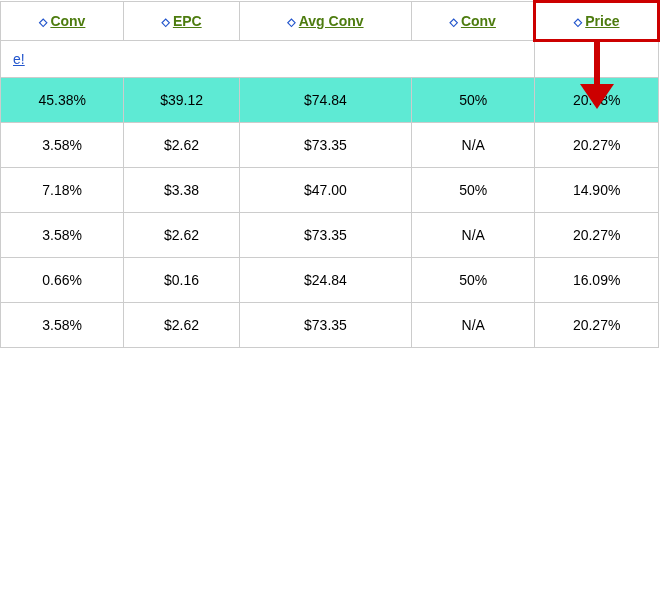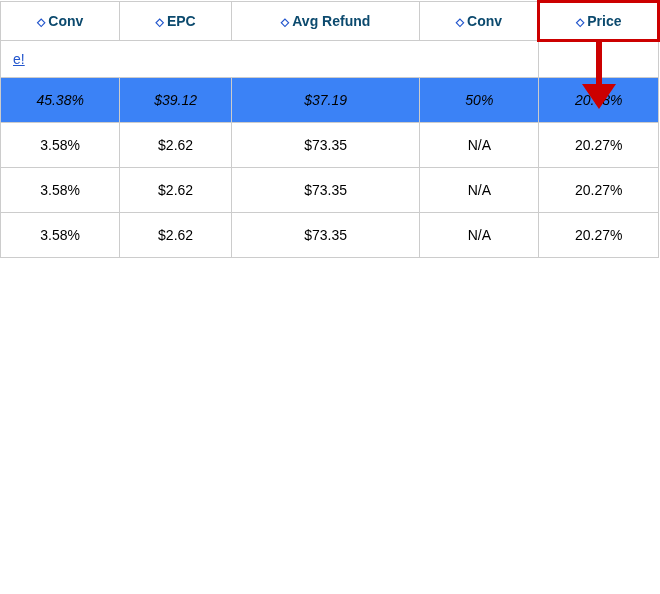--- a/index.html
+++ b/index.html
@@ -20,42 +20,43 @@
     }
     thead tr th {
       background: #fff;
       border: 1px solid #ccc;
       padding: 10px 12px;
       text-align: center;
       font-weight: bold;
       white-space: nowrap;
     }
     thead tr th a {
-      color: #0c4a6e;
+      color: #4d7c0f;
+      text-decoration: underline;
       cursor: pointer;
       font-weight: bold;
     }
     thead tr th .sort-icon {
       color: #2255cc;
       font-size: 12px;
       margin-right: 3px;
     }
     th.refund-col {
       border: 3px solid #cc0000 !important;
       position: relative;
     }
     
     tbody tr td {
       border: 1px solid #ccc;
       padding: 14px 12px;
       text-align: center;
       vertical-align: middle;
     }
     tbody tr:nth-child(1) td { background: #fff; }
-    tbody tr:nth-child(2) td { background: #3b82f6; font-style: italic; }
+    tbody tr:nth-child(2) td { background: #5eead4; }
     
     .banner-row td {
       background: #fffde7;
       text-align: left;
       padding: 10px 12px;
       border: 1px solid #ccc;
     }
     .banner-row td a {
       color: #2255cc;
       text-decoration: underline;
@@ -74,21 +75,21 @@
     <table>
       <thead>
         <tr class="header-row">
           <th>
             <span class="sort-icon">⬦</span><a>Conv</a>
           </th>
           <th>
             <span class="sort-icon">⬦</span><a>EPC</a>
           </th>
           <th>
-            <span class="sort-icon">⬦</span><a>Avg Refund</a>
+            <span class="sort-icon">⬦</span><a>Avg Conv</a>
           </th>
           <th>
             <span class="sort-icon">⬦</span><a>Conv</a>
           </th>
           <th class="refund-col" style="position:relative;">
             <span class="sort-icon">⬦</span><a>Price</a>
             
             <div style="position:absolute; left:50%; transform:translateX(-50%); top:100%; z-index:20; pointer-events:none;">
               <svg width="50" height="70" viewBox="0 0 50 70">
                 <line x1="25" y1="0" x2="25" y2="52" stroke="#cc0000" stroke-width="6"></line>
@@ -103,37 +104,51 @@
         <tr class="banner-row">
           <td colspan="4">
             <a>e!</a>
           </td>
           <td></td>
         </tr>
 
       <tr>
             <td>45.38%</td>
             <td>$39.12</td>
-            <td>$37.19</td>
+            <td>$74.84</td>
             <td>50%</td>
             <td>20.68%</td>
           </tr>
           <tr>
             <td>3.58%</td>
             <td>$2.62</td>
             <td>$73.35</td>
             <td>N/A</td>
             <td>20.27%</td>
           </tr>
           <tr>
+            <td>7.18%</td>
+            <td>$3.38</td>
+            <td>$47.00</td>
+            <td>50%</td>
+            <td>14.90%</td>
+          </tr>
+          <tr>
             <td>3.58%</td>
             <td>$2.62</td>
             <td>$73.35</td>
             <td>N/A</td>
             <td>20.27%</td>
+          </tr>
+          <tr>
+            <td>0.66%</td>
+            <td>$0.16</td>
+            <td>$24.84</td>
+            <td>50%</td>
+            <td>16.09%</td>
           </tr>
           <tr>
             <td>3.58%</td>
             <td>$2.62</td>
             <td>$73.35</td>
             <td>N/A</td>
             <td>20.27%</td>
           </tr>
         </tbody>
     </table>

